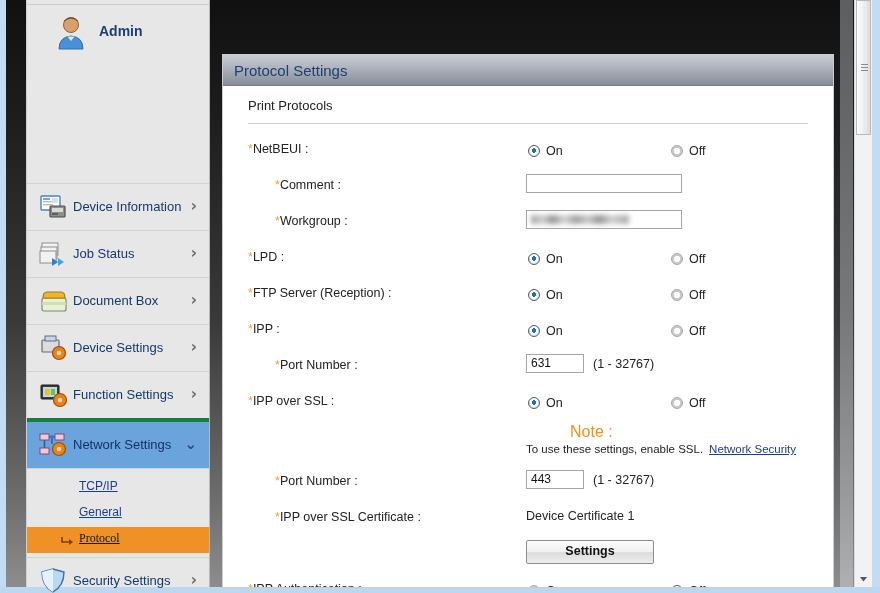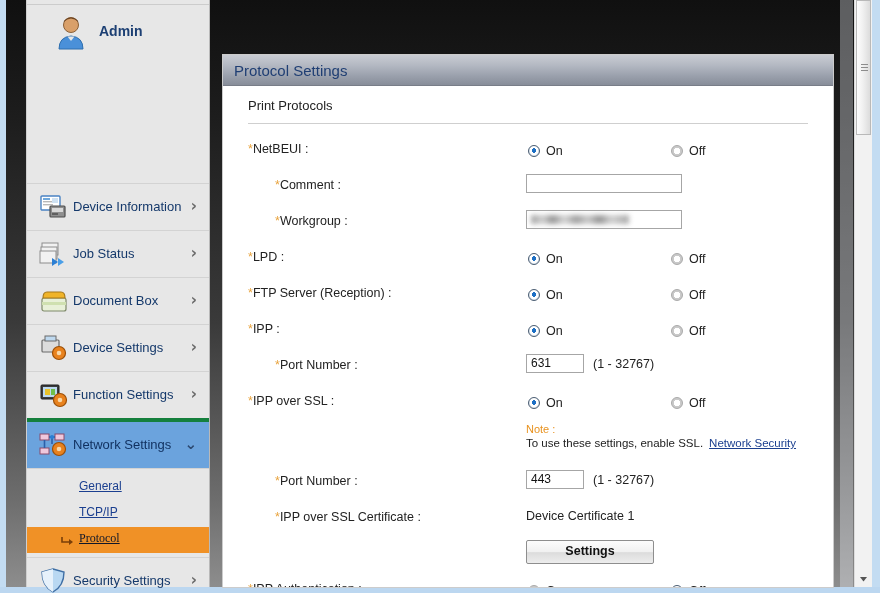--- a/index.html
+++ b/index.html
@@ -78,21 +78,21 @@
     padding:0 4px;line-height:17px;font-family:"Liberation Sans",sans-serif;}
   .txt.wide{left:303px;width:156px;}
   .txt.small{left:303px;width:58px;}
   .blur-val{display:block;width:98px;height:9px;margin-top:4px;
     background:linear-gradient(90deg,#9c9c9c,#cfcfcf 12%,#8f8f8f 22%,#d4d4d4 34%,#9a9a9a 46%,#c8c8c8 58%,#8e8e8e 70%,#cfcfcf 82%,#a5a5a5 100%);
     filter:blur(2.6px);opacity:.95;}
   .range{position:absolute;left:370px;top:8px;font-size:12.5px;color:#222;}
   .plain{position:absolute;left:303px;top:8px;font-size:12.5px;color:#222;}
 
   .note{position:absolute;left:303px;top:2px;}
-  .note-head{font-size:11px;color:#e8921f;}
+  .note-head{font-size:16px;color:#e8921f;margin-left:44px;}
   .note-body{font-size:11.5px;color:#222;margin-top:2px;}
   .note-link{color:#1b3f8f;text-decoration:underline;margin-left:6px;}
 
   .settings-btn{position:absolute;left:303px;top:3px;width:126px;height:22px;line-height:21px;
     text-align:center;font-size:12.5px;color:#111;
     background:linear-gradient(180deg,#fcfcfc 0%,#f1f1f1 48%,#dcdcdc 53%,#ededed 100%);
     border:1px solid #8e8e8e;border-radius:2px;cursor:pointer;font-weight:bold;}
 
   
   .outer-sb{position:absolute;right:8px;top:0;width:17px;height:587px;background:#f2f2f2;border-left:1px solid #dcdcdc;}
@@ -218,24 +218,24 @@
             <circle cx="20" cy="18" r="6.5" fill="#e8821e" stroke="#9c4f06" stroke-width="1.2"></circle>
             <circle cx="20" cy="18" r="2.3" fill="#f7d7a8"></circle>
           </svg>
         </div>
         <div class="nav-label">Network Settings</div>
         <div class="chev">⌄</div>
       </div>
 
       <div class="sub">
         <div class="sub-item">
+          <a>TCP/IP</a>
+        </div>
+        <div class="sub-item">
           <a>General</a>
-        </div>
-        <div class="sub-item">
-          <a>TCP/IP</a>
         </div>
         <div class="sub-item sel">
           <div class="sub-arrow">
             <svg width="14" height="12" viewBox="0 0 14 12">
               <path d="M1 2 L1 7 L9 7" stroke="#7a3f08" stroke-width="1.6" fill="none"></path>
               <path d="M8 4 L12 7 L8 10 Z" fill="#7a3f08"></path>
             </svg>
           </div>
           <a>Protocol</a>
         </div>

